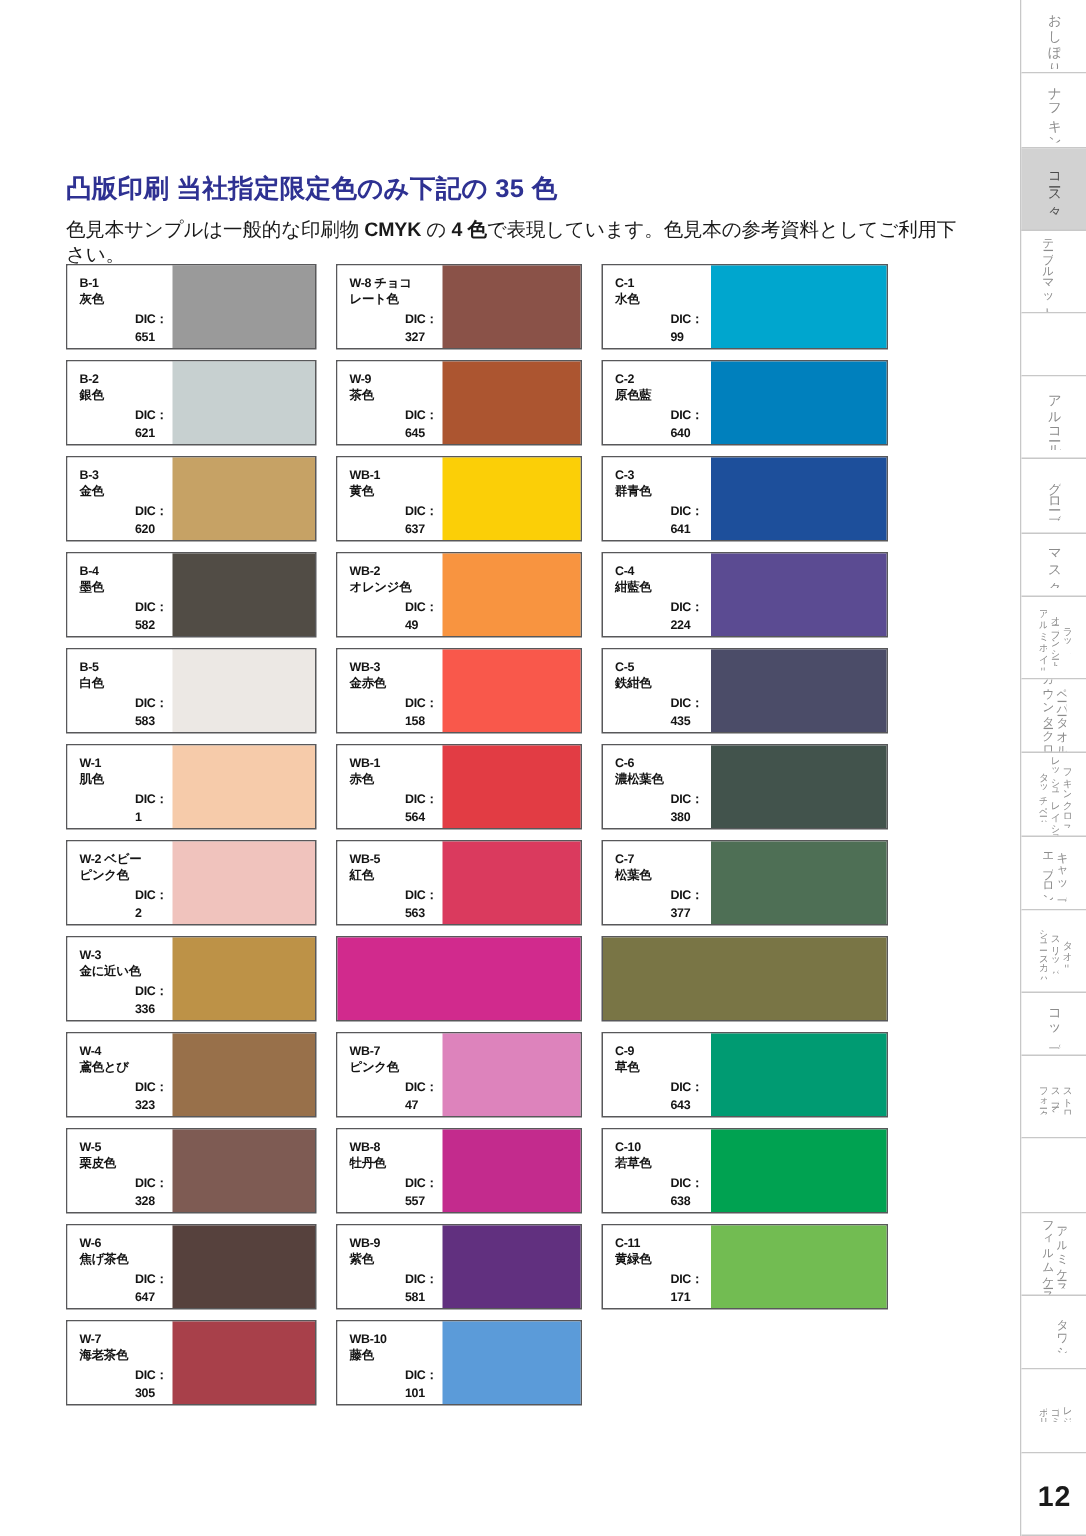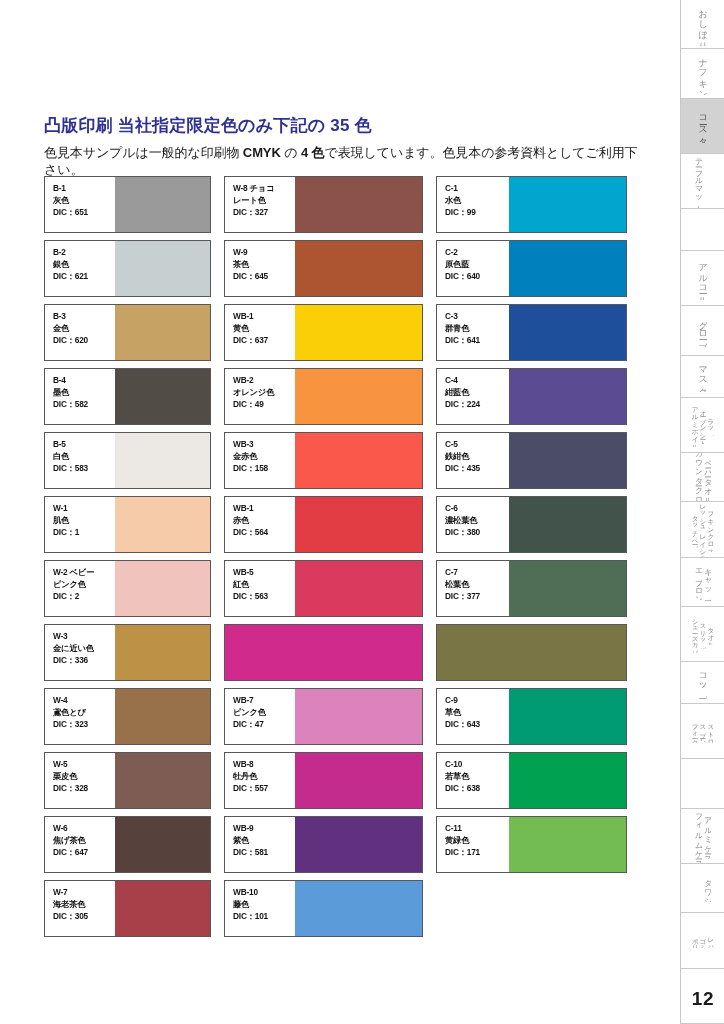--- a/index.html
+++ b/index.html
@@ -57,21 +57,21 @@
     width: 600px;
     display: flex;
     gap: 13px;
   }
   .swatch-column {
     display: flex;
     flex-direction: column;
     gap: 7px;
   }
   .col-0 { width: 167px; }
-  .col-1 { width: 199px; }
+  .col-1 { width: 164px; }
   .col-2 { width: 191px; }
 
   .swatch-card {
     display: flex;
     height: 57px;
     border: 1px solid #58585a;
     box-sizing: border-box;
     background: #fff;
   }
   .swatch-label {
@@ -86,21 +86,21 @@
     color: #141414;
     letter-spacing: -0.2px;
     overflow: hidden;
   }
   .col-2 .swatch-label {
     width: 72px;
     flex: 0 0 72px;
   }
   .swatch-label .code { display: block; }
   .swatch-label .name { display: block; font-family: Liberation Mono, monospace; }
-  .swatch-label .dic  { display: block; }
+  .swatch-label .dic  { display: block; margin-left: 37px; }
   .swatch-chip {
     flex: 1 1 auto;
     align-self: stretch;
   }
 
   
   #side-tabs {
     position: absolute;
     right: 0;
     top: 0;

